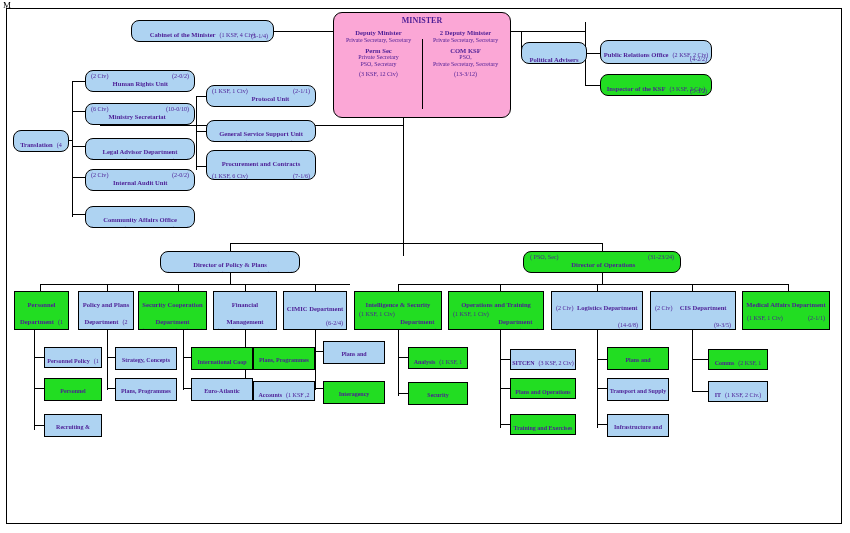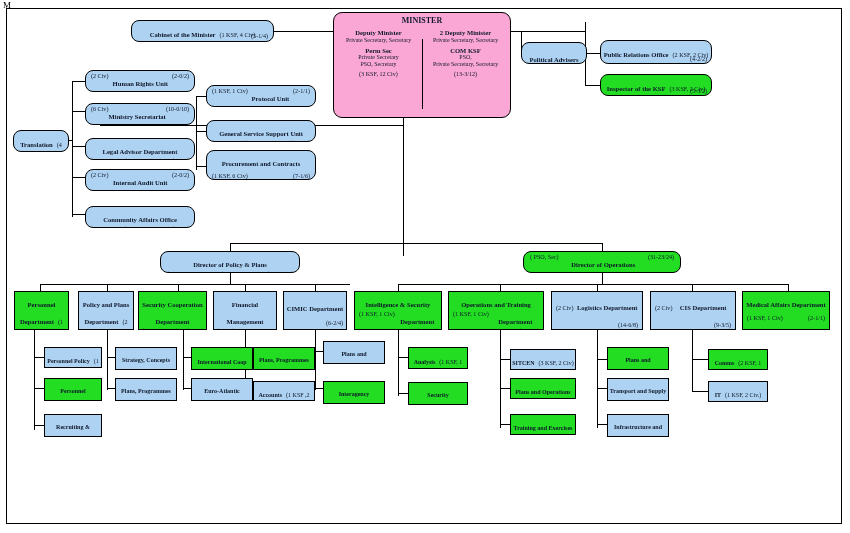--- a/index.html
+++ b/index.html
@@ -15,21 +15,21 @@
     border:1px solid #000;box-sizing:border-box;background:#fff;
   }
   .corner-label{
     position:absolute;left:3px;top:0px;font-size:9px;color:#000;
     font-family:"Liberation Serif", serif;
   }
   .node{
     position:absolute;box-sizing:border-box;
     border:1px solid #000;
     text-align:center;
-    color:#0f172a;
+    color:#4c1d95;
     line-height:1.05;
     overflow:hidden;
     padding:1px 1px;
   }
   .blue{background:#aed3f2;}
   .green{background:#22dd22;}
   .pink{background:#fba7d6;}
   .node .t{font-size:6.6px;font-weight:bold;}
   .node .s{font-size:6.1px;}
   .node .s2{font-size:6.0px;}

